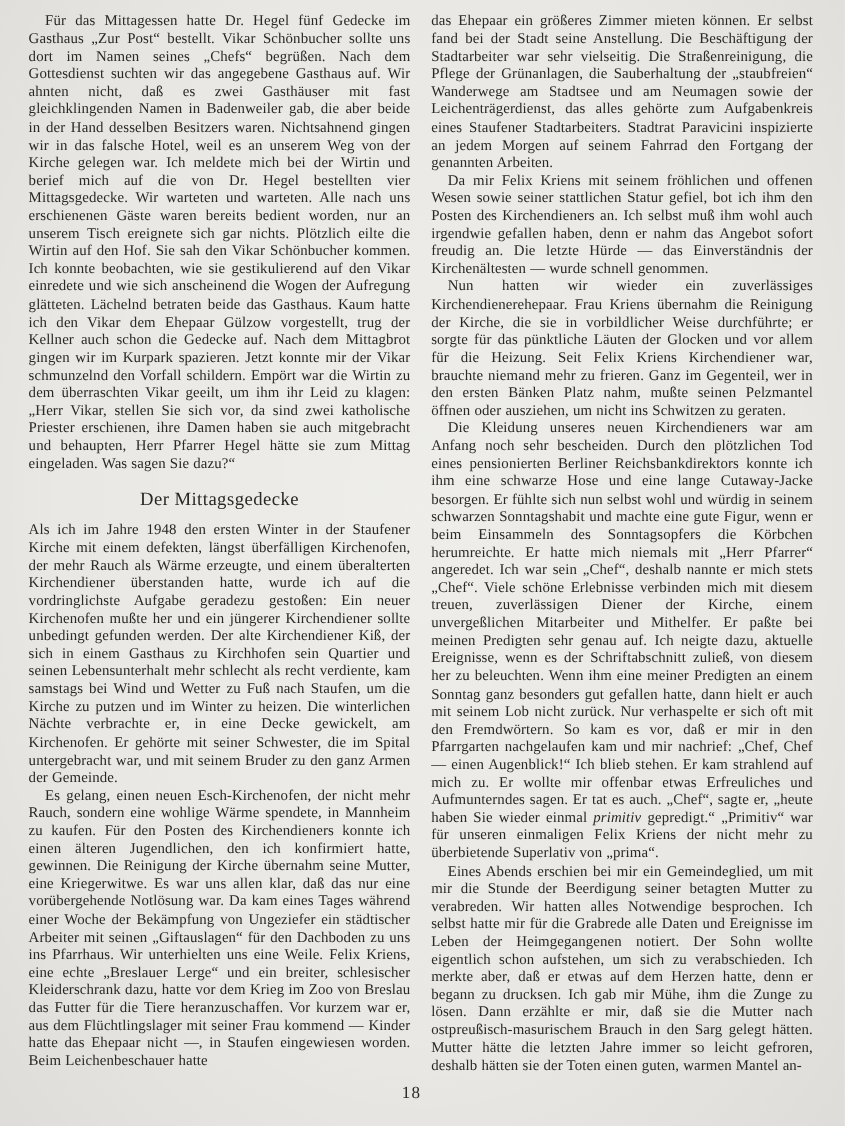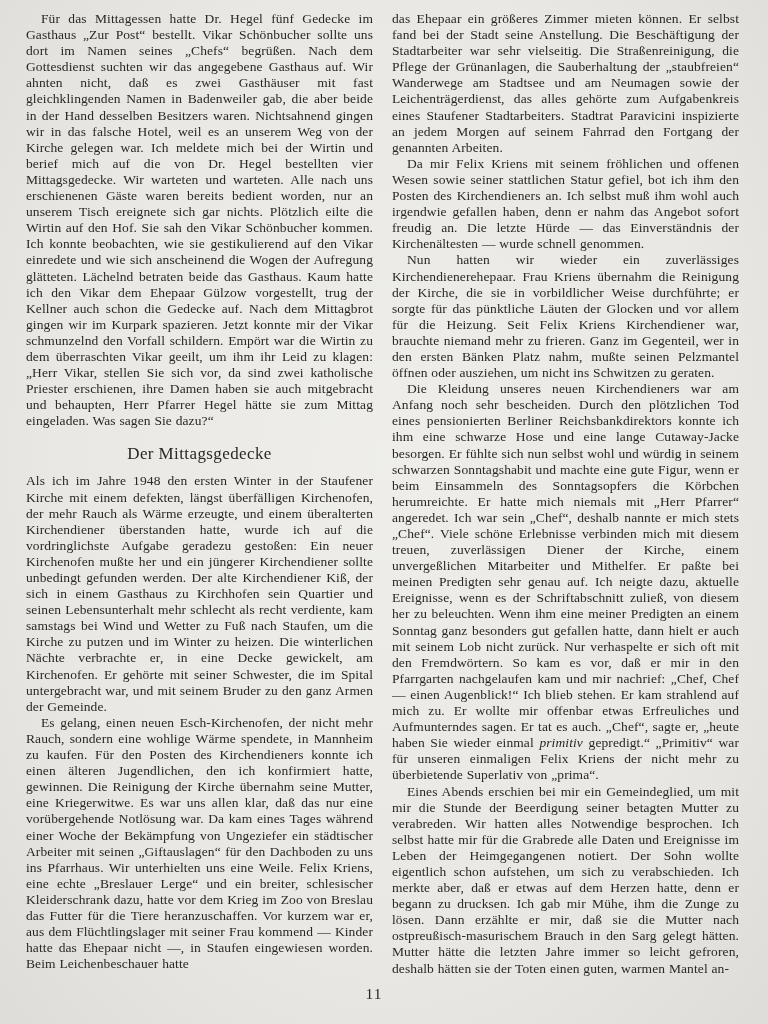--- a/index.html
+++ b/index.html
@@ -76,14 +76,14 @@
     <div class="column">
       <p class="para">das Ehepaar ein größeres Zimmer mieten können. Er selbst fand bei der Stadt seine Anstellung. Die Beschäftigung der Stadtarbeiter war sehr vielseitig. Die Straßenreinigung, die Pflege der Grünanlagen, die Sauberhaltung der „staubfreien“ Wanderwege am Stadtsee und am Neumagen sowie der Leichenträgerdienst, das alles gehörte zum Aufgabenkreis eines Staufener Stadtarbeiters. Stadtrat Paravicini inspizierte an jedem Morgen auf seinem Fahrrad den Fortgang der genannten Arbeiten.</p>
       <p class="para indent">Da mir Felix Kriens mit seinem fröhlichen und offenen Wesen sowie seiner stattlichen Statur gefiel, bot ich ihm den Posten des Kirchendieners an. Ich selbst muß ihm wohl auch irgendwie gefallen haben, denn er nahm das Angebot sofort freudig an. Die letzte Hürde — das Einverständnis der Kirchenältesten — wurde schnell genommen.</p>
       <p class="para indent">Nun hatten wir wieder ein zuverlässiges Kirchendienerehepaar. Frau Kriens übernahm die Reinigung der Kirche, die sie in vorbildlicher Weise durchführte; er sorgte für das pünktliche Läuten der Glocken und vor allem für die Heizung. Seit Felix Kriens Kirchendiener war, brauchte niemand mehr zu frieren. Ganz im Gegenteil, wer in den ersten Bänken Platz nahm, mußte seinen Pelzmantel öffnen oder ausziehen, um nicht ins Schwitzen zu geraten.</p>
       <p class="para indent"><span>Die Kleidung unseres neuen Kirchendieners war am Anfang noch sehr bescheiden. Durch den plötzlichen Tod eines pensionierten Berliner Reichsbankdirektors konnte ich ihm eine schwarze Hose und eine lange Cutaway-Jacke besorgen. Er fühlte sich nun selbst wohl und würdig in seinem schwarzen Sonntagshabit und machte eine gute Figur, wenn er beim Einsammeln des Sonntagsopfers die Körbchen herumreichte. Er hatte mich niemals mit „Herr Pfarrer“ angeredet. Ich war sein „Chef“, deshalb nannte er mich stets „Chef“. Viele schöne Erlebnisse verbinden mich mit diesem treuen, zuverlässigen Diener der Kirche, einem unvergeßlichen Mitarbeiter und Mithelfer. Er paßte bei meinen Predigten sehr genau auf. Ich neigte dazu, aktuelle Ereignisse, wenn es der Schriftabschnitt zuließ, von diesem her zu beleuchten. Wenn ihm eine meiner Predigten an einem Sonntag ganz besonders gut gefallen hatte, dann hielt er auch mit seinem Lob nicht zurück. Nur verhaspelte er sich oft mit den Fremdwörtern. So kam es vor, daß er mir in den Pfarrgarten nachgelaufen kam und mir nachrief: „Chef, Chef — einen Augenblick!“ Ich blieb stehen. Er kam strahlend auf mich zu. Er wollte mir offenbar etwas Erfreuliches und Aufmunterndes sagen. Er tat es auch. „Chef“, sagte er, „heute haben Sie wieder einmal </span><em>primitiv</em><span> gepredigt.“ „Primitiv“ war für unseren einmaligen Felix Kriens der nicht mehr zu überbietende Superlativ von „prima“.</span></p>
       <p class="para indent">Eines Abends erschien bei mir ein Gemeindeglied, um mit mir die Stunde der Beerdigung seiner betagten Mutter zu verabreden. Wir hatten alles Notwendige besprochen. Ich selbst hatte mir für die Grabrede alle Daten und Ereignisse im Leben der Heimgegangenen notiert. Der Sohn wollte eigentlich schon aufstehen, um sich zu verabschieden. Ich merkte aber, daß er etwas auf dem Herzen hatte, denn er begann zu drucksen. Ich gab mir Mühe, ihm die Zunge zu lösen. Dann erzählte er mir, daß sie die Mutter nach ostpreußisch-masurischem Brauch in den Sarg gelegt hätten. Mutter hätte die letzten Jahre immer so leicht gefroren, deshalb hätten sie der Toten einen guten, warmen Mantel an-</p>
     </div>
 
   </div>
 
-  <div class="page-number">11</div>
+  <div class="page-number">18</div>
 </div>
 
 </body></html>

